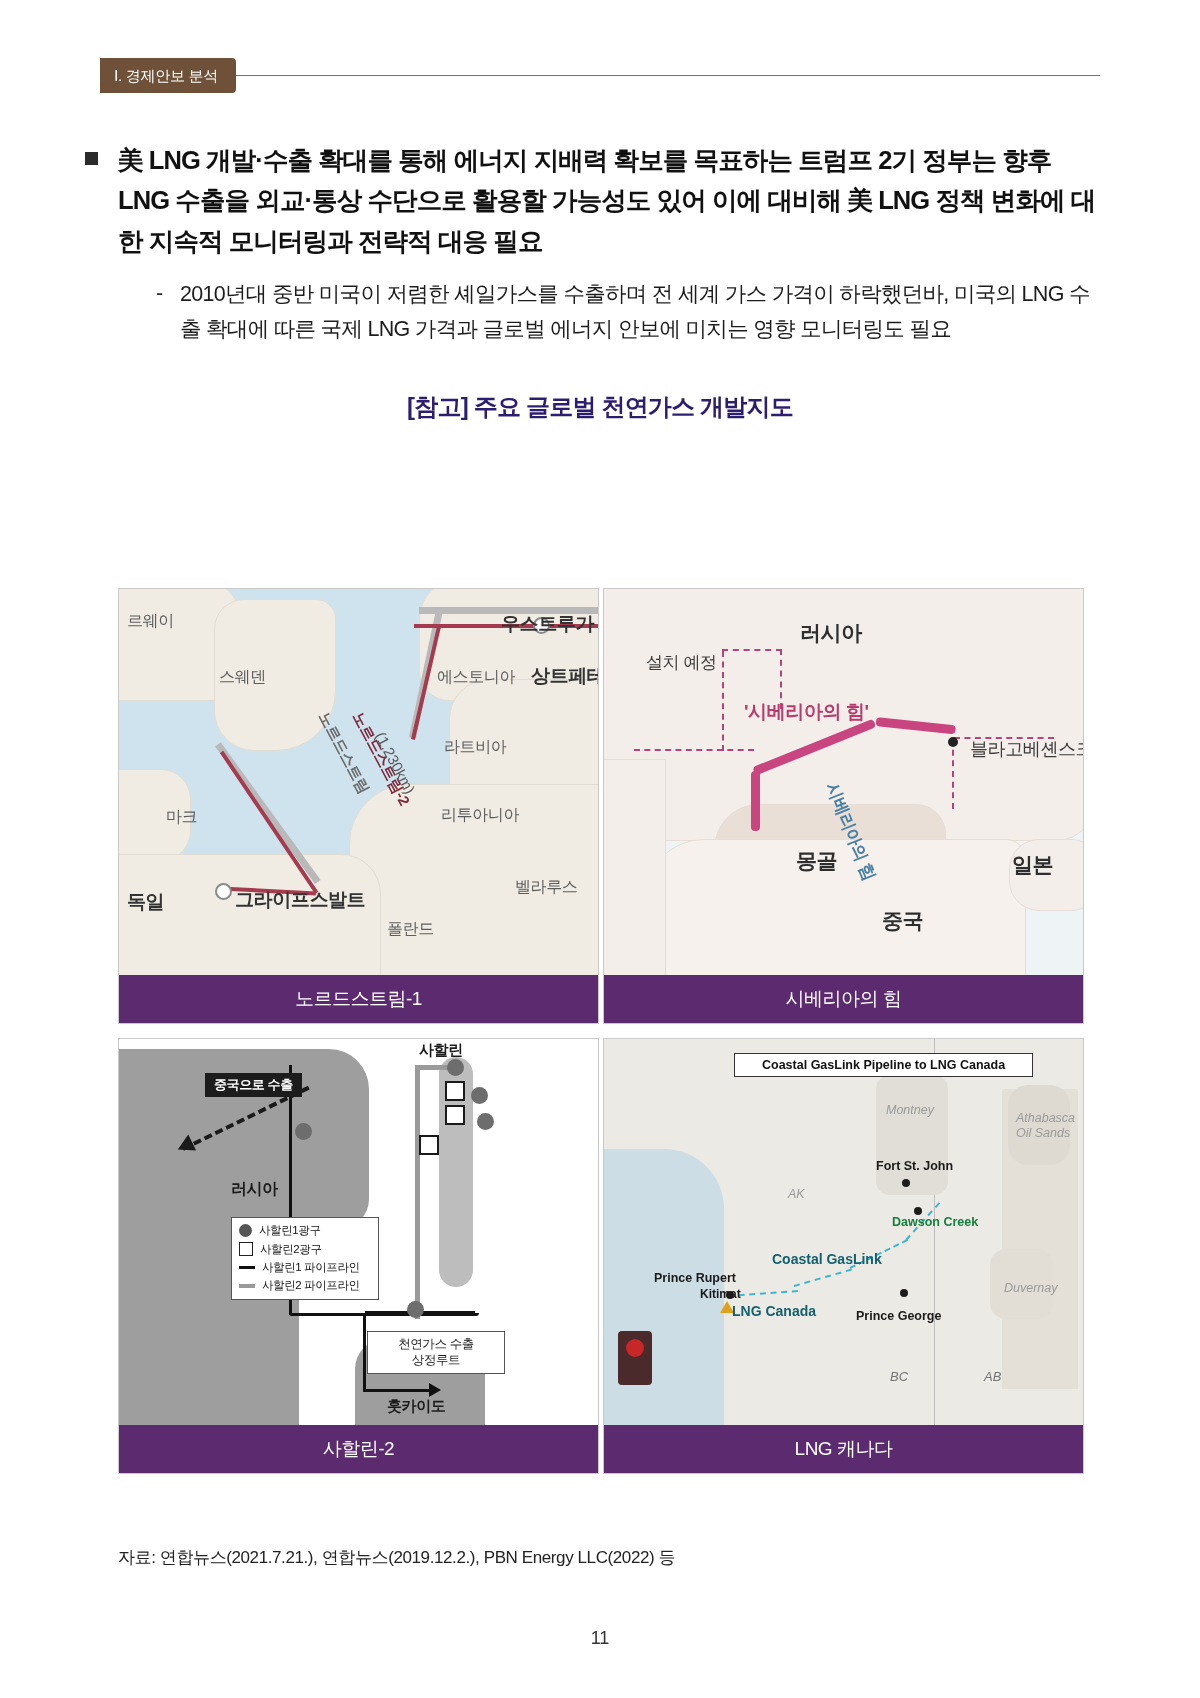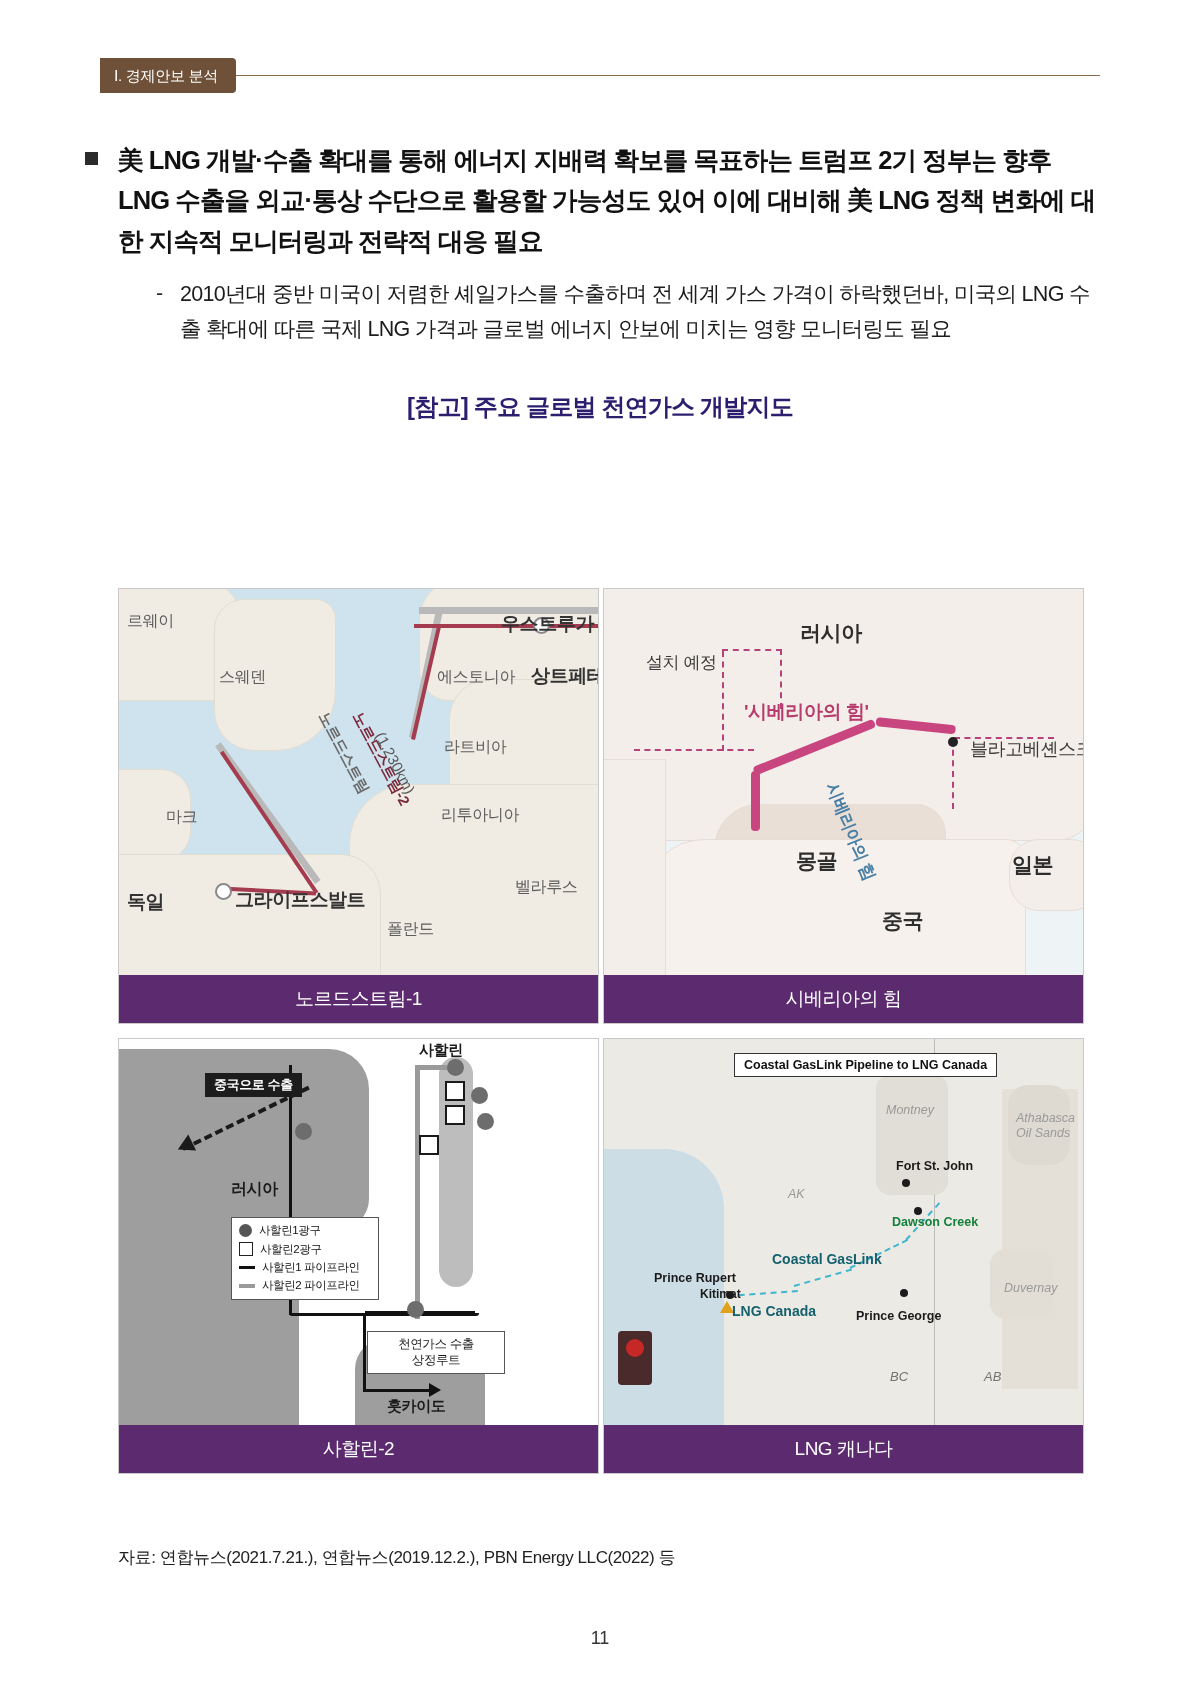--- a/index.html
+++ b/index.html
@@ -291,21 +291,21 @@
   .m4 { background: #e8eef1; }
   .m4 .land { position: absolute; background: #eceae4; }
   .m4 .water { position: absolute; background: #ccdde6; }
   .m4-title {
     position: absolute;
     left: 130px; top: 14px;
     border: 1px solid #333;
     background: #ffffff;
     font-size: 12.5px;
     font-weight: bold;
-    padding: 4px 9px;
+    padding: 4px 27px;
     color: #111;
     text-align: right;
   }
   .m4-label {
     position: absolute;
     font-size: 12px;
     color: #2a2a2a;
     font-style: italic;
     white-space: nowrap;
   }
@@ -525,21 +525,21 @@
         <div class="m4-dot" style="left:296px;top:250px;"></div>
         <div class="m4-dot" style="left:122px;top:252px;"></div>
 
         <div style="position:absolute;left:116px;top:262px;width:0;height:0;border-left:7px solid transparent;border-right:7px solid transparent;border-bottom:12px solid #e0a21a;"></div>
 
         <div style="position:absolute;left:14px;top:292px;width:34px;height:54px;background:#4a2a2a;border-radius:4px;"></div>
         <div style="position:absolute;left:22px;top:300px;width:18px;height:18px;border-radius:50%;background:#c62828;"></div>
 
         <div class="m4-label grey" style="left:282px;top:64px;">Montney</div>
         <div class="m4-label grey" style="left:412px;top:72px;width:60px;white-space:normal;line-height:1.2;">Athabasca Oil Sands</div>
-        <div class="m4-label bold" style="left:272px;top:120px;color:#1a1a1a;font-size:12.5px;margin-left:20px;">Fort St. John</div>
+        <div class="m4-label bold" style="left:272px;top:120px;color:#1a1a1a;font-size:12.5px;">Fort St. John</div>
         <div class="m4-label bold" style="left:288px;top:176px;color:#15803d;font-size:12.5px;">Dawson Creek</div>
         <div class="m4-label grey" style="left:184px;top:148px;">AK</div>
         <div class="m4-label bold" style="left:168px;top:212px;">Coastal GasLink</div>
         <div class="m4-label bold" style="left:50px;top:232px;color:#1a1a1a;font-size:12.5px;">Prince Rupert</div>
         <div class="m4-label bold" style="left:96px;top:248px;color:#1a1a1a;font-size:12px;">Kitimat</div>
         <div class="m4-label bold" style="left:128px;top:264px;color:#15606d;font-size:14px;">LNG Canada</div>
         <div class="m4-label bold" style="left:252px;top:270px;color:#1a1a1a;font-size:12.5px;">Prince George</div>
         <div class="m4-label grey" style="left:400px;top:242px;">Duvernay</div>
         <div class="m4-label prov" style="left:286px;top:330px;">BC</div>
         <div class="m4-label prov" style="left:380px;top:330px;">AB</div>

